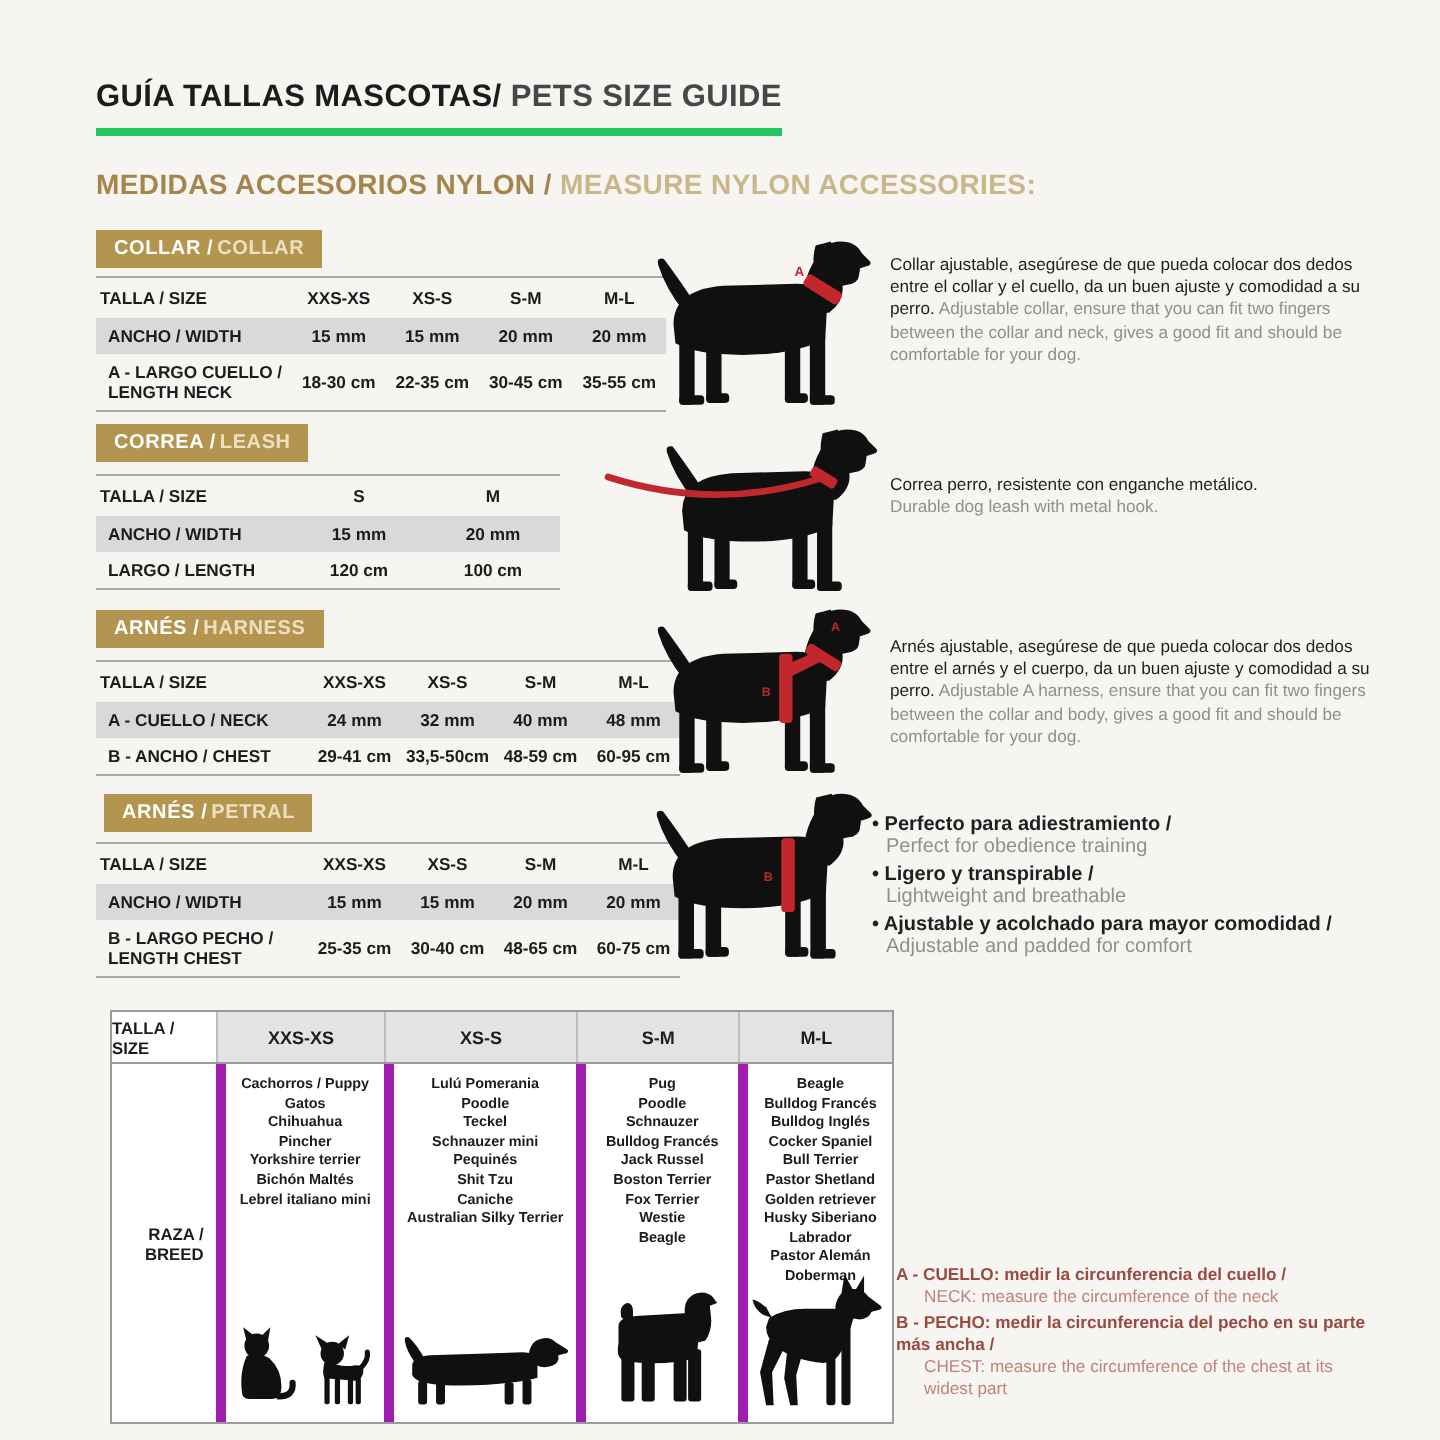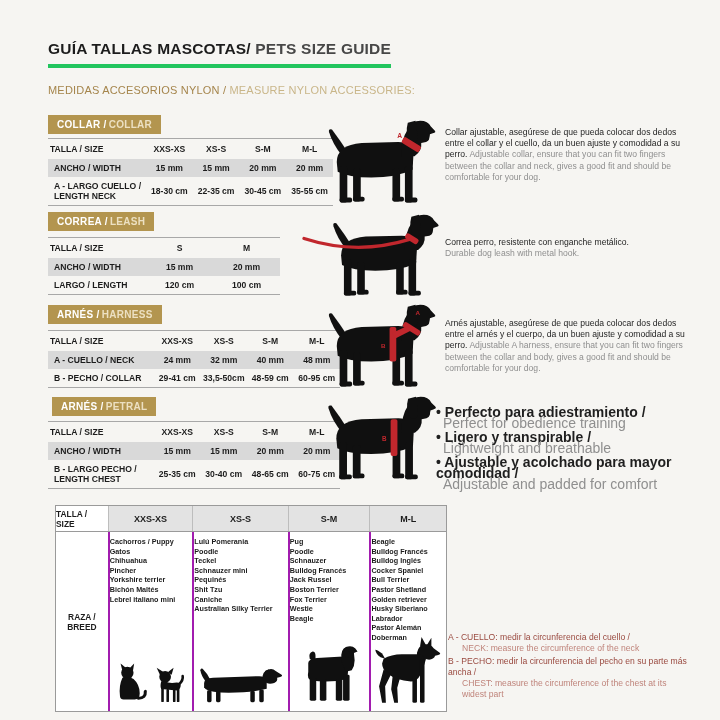--- a/index.html
+++ b/index.html
@@ -11,21 +11,21 @@
     color:#1c1c1c;
   }
   .abs{position:absolute}
 
   
   .title{left:48px;top:40px;font-size:15.5px;font-weight:bold;letter-spacing:.2px;
          border-bottom:4px solid #22c55e;padding-bottom:6px;white-space:nowrap}
   .title .en{color:#474747}
 
   
-  .subtitle{left:48px;top:84px;font-size:11px;font-weight:normal;letter-spacing:.2px}
+  .subtitle{left:48px;top:84px;font-size:14px;font-weight:bold;letter-spacing:.2px}
   .subtitle .es{color:#a5854c}
   .subtitle .en{color:#c9b689}
 
   
   .badge{background:#b3954f;color:#fff;font-size:10px;font-weight:bold;
          padding:4px 9px;letter-spacing:.3px;display:inline-block}
   .badge .en{color:#ece0c2;margin-left:2px}
 
   
   .spec{border-collapse:collapse;table-layout:fixed}
@@ -34,44 +34,44 @@
   .spec tr.hdr td{border-top:1px solid #a8a8a8;padding:5px 2px}
   .spec tr.shade td{background:#d9d9d9}
   .spec tr.last td{border-bottom:1px solid #a8a8a8}
 
   
   .desc{font-size:8.6px;line-height:11.2px}
   .desc .es{font-weight:normal;color:#1f1f1f}
   .desc .en{color:#8f8f8f}
 
   
-  .bullets{font-size:14px;line-height:11px}
+  .bullets{font-size:10px;line-height:11px}
   .bullet{margin-bottom:3px}
   .bullet .es{font-weight:bold;color:#1f1f1f}
   .bullet .es::before{content:"• "}
   .bullet .en{display:block;color:#8f8f8f;margin-left:7px}
 
   
   .breedtable{left:55px;top:505px;width:392px;height:207px;border:1px solid #9a9a9a;background:#fff}
   .bt-hdr{display:flex;height:26px;border-bottom:1px solid #9a9a9a}
   .bt-hcell{display:flex;align-items:center;justify-content:center;
             font-size:9px;font-weight:bold;background:#e3e3e3;border-left:1px solid #bdbdbd}
   .bt-hcell.lbl{background:#fff;border-left:none;font-size:8.4px}
   .bt-body{display:flex;height:179px}
-  .bt-col{border-left:2px solid #a21caf;position:relative;padding-top:5px;}
+  .bt-col{border-left:5px solid #a21caf;position:relative;padding-top:5px;text-align:center}
   .bt-col.lbl{border-left:none;display:flex;align-items:center;justify-content:center;
-              font-size:8.4px;font-weight:bold;text-align:center;padding:0 6px}
+              font-size:8.4px;font-weight:bold;text-align:right;padding:0 6px}
   .w0{width:52px}.w1{width:85px}.w2{width:96px}.w3{width:82px}.w4{width:77px}
   .breed-item{font-size:7.2px;font-weight:bold;line-height:9.6px;color:#1c1c1c}
   .sil{position:absolute;bottom:5px;left:0;right:0;display:flex;
        justify-content:center;align-items:flex-end;gap:3px}
 
   
   .notes{left:448px;top:632px;width:245px;font-size:8.6px;line-height:11px}
-  .note .es{font-weight:normal;color:#9a4a40}
+  .note .es{font-weight:bold;color:#9a4a40}
   .note .en{display:block;color:#bf837a;margin-left:14px;margin-bottom:2px}
 
   svg{display:block}
   .hiddendefs{position:absolute;width:0;height:0;overflow:hidden}
 </style>
 </head>
 <body>
 
 <svg class="hiddendefs" aria-hidden="true">
   <symbol id="dog-sym" viewBox="0 0 120 100">
@@ -269,21 +269,21 @@
     <td>M-L</td>
   </tr>
   <tr class="shade">
     <td class="lbl">A - CUELLO / NECK</td>
     <td>24 mm</td>
     <td>32 mm</td>
     <td>40 mm</td>
     <td>48 mm</td>
   </tr>
   <tr class="last">
-    <td class="lbl">B - PECHO / COLLAR</td>
+    <td class="lbl">B - ANCHO / CHEST</td>
     <td>29-41 cm</td>
     <td>33,5-50cm</td>
     <td>48-59 cm</td>
     <td>60-95 cm</td>
   </tr>
   </tbody>
 </table>
 
 <svg class="abs" style="left:320px;top:300px" width="118" height="96" viewBox="0 0 120 100">
   <use href="#dog-sym" xlink:href="#dog-sym"></use>

